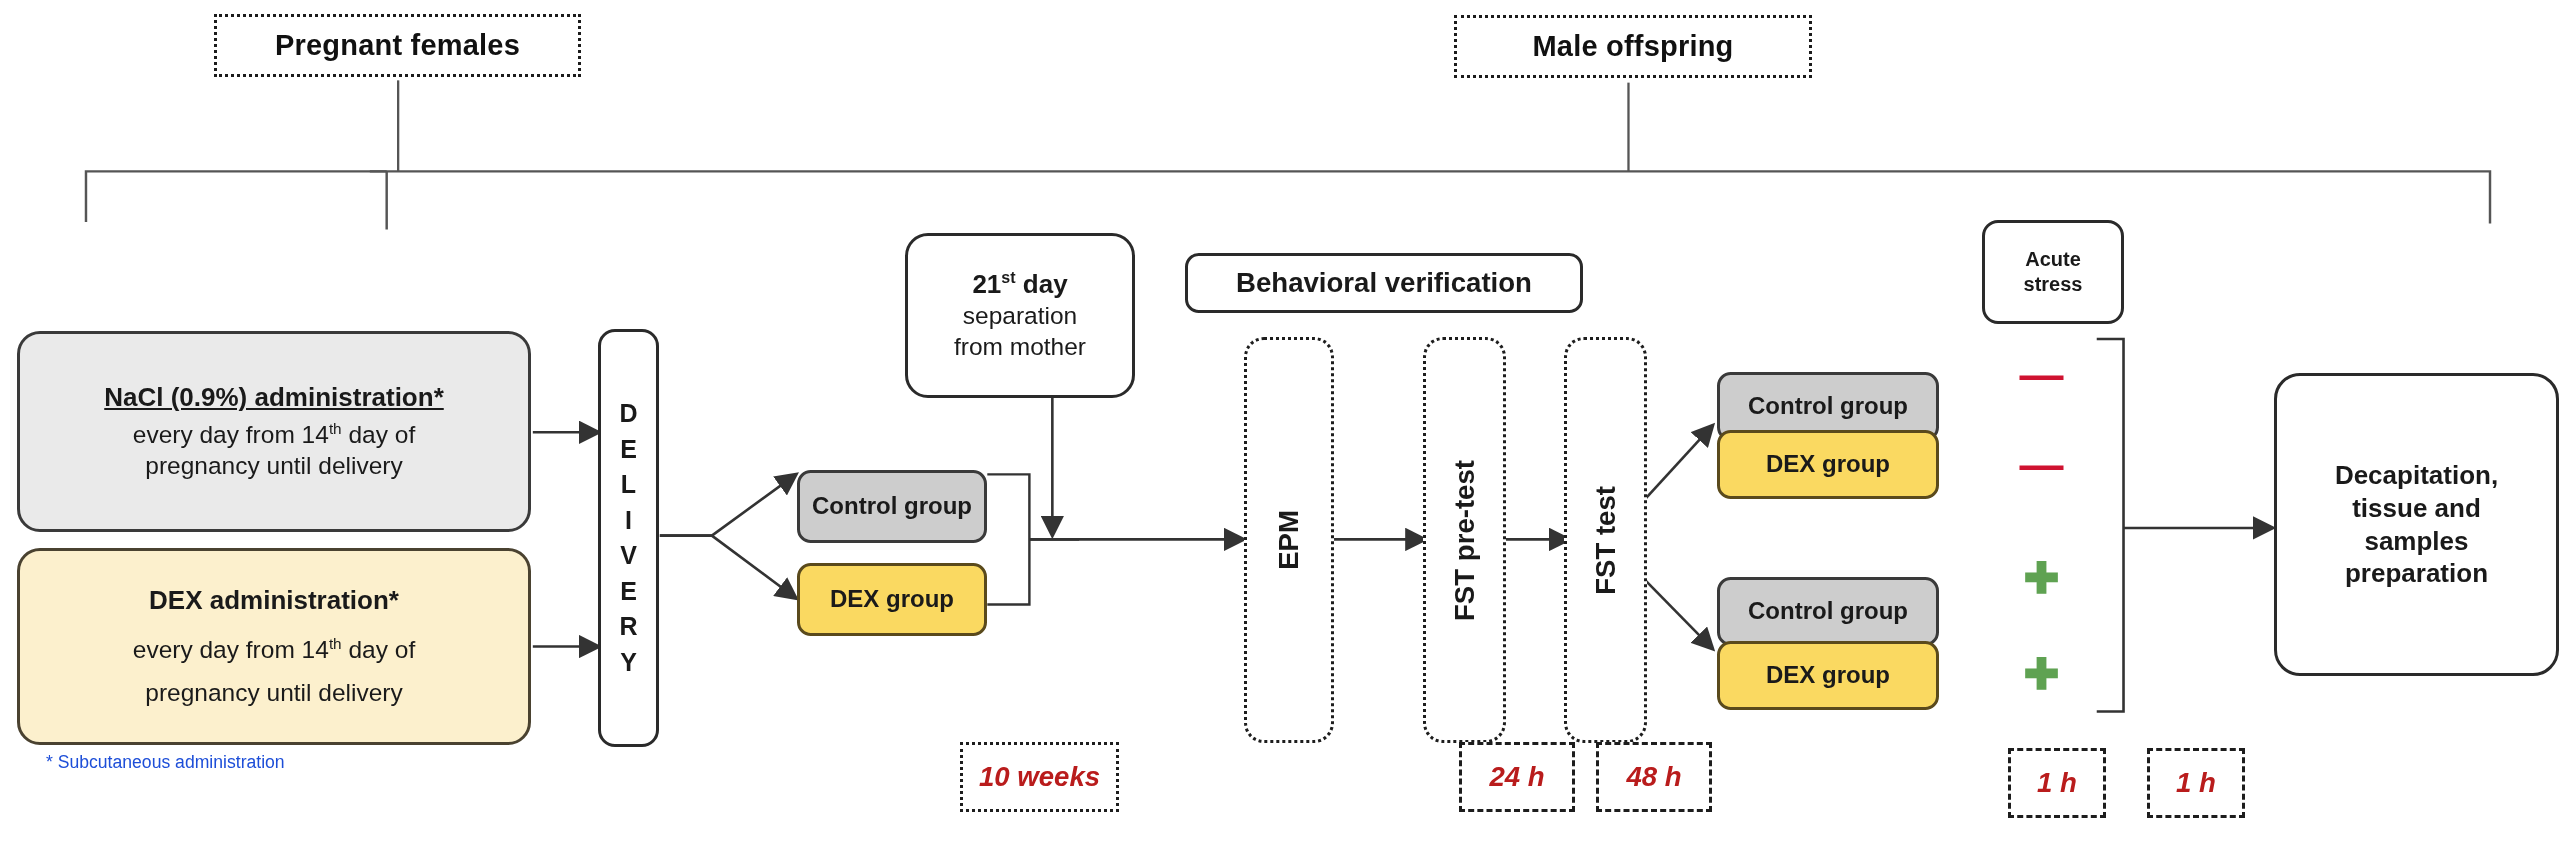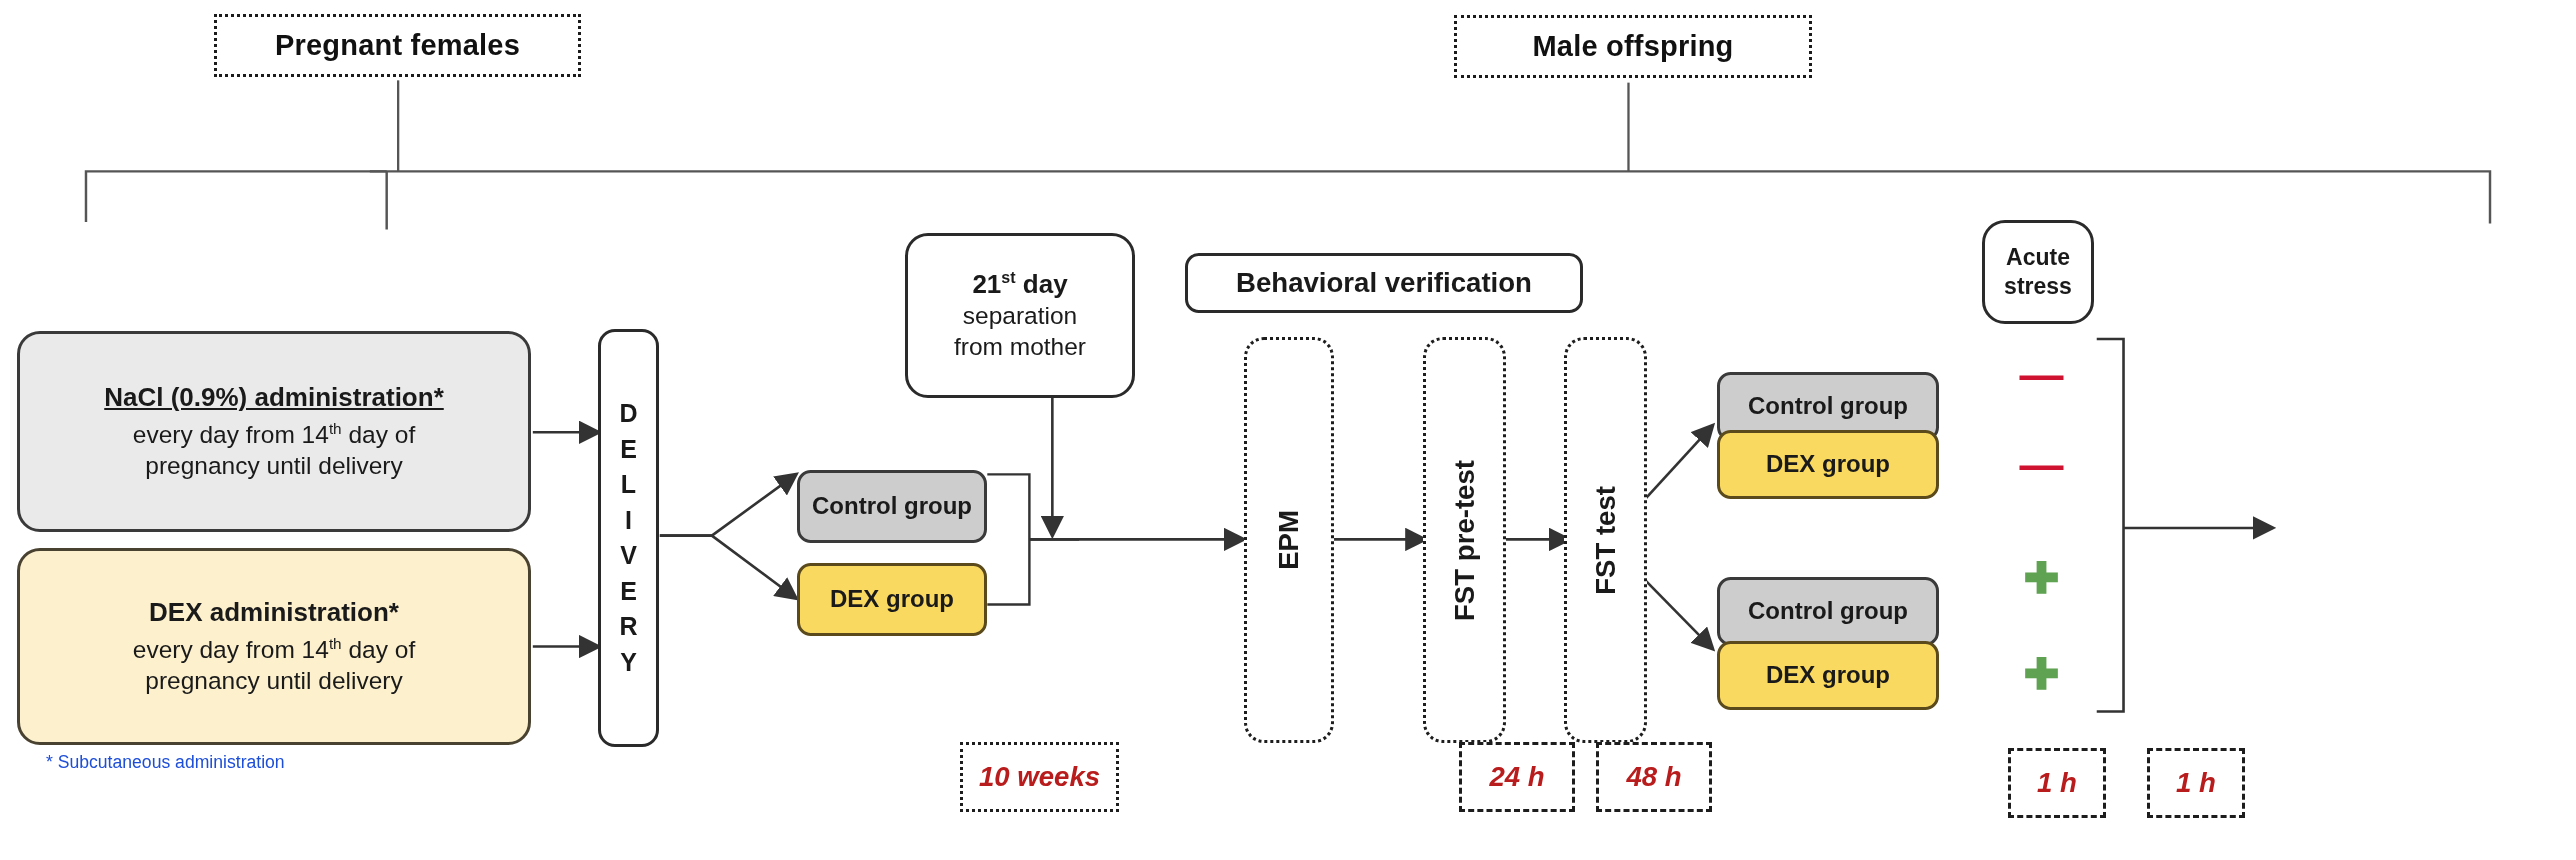--- a/index.html
+++ b/index.html
@@ -177,21 +177,21 @@
   </div>
 
   <div class="abs rbox lgray" style="left:17px;top:331px;width:514px;height:201px;padding:0 13.8px;">
     <div class="hdr" style="font-size:26px;text-decoration:underline;">NaCl (0.9%) administration*</div>
     <div class="sub" style="font-size:24.5px;margin-top:4.6px;">
       <span>every day from 14</span><sup style="font-size:15.3px;">th</sup><span> day of</span>
     </div>
     <div class="sub" style="font-size:24.5px;">pregnancy until delivery</div>
   </div>
 
-  <div class="abs rbox cream" style="left:17px;top:548px;width:514px;height:197px;padding:0 13.8px;">
+  <div class="abs rbox cream" style="left:17px;top:548px;width:514px;height:197px;padding:0 13.8px;gap:12px;">
     <div class="hdr" style="font-size:26px;">DEX administration*</div>
     <div class="sub" style="font-size:24.5px;margin-top:4.6px;">
       <span>every day from 14</span><sup style="font-size:15.3px;">th</sup><span> day of</span>
     </div>
     <div class="sub" style="font-size:24.5px;">pregnancy until delivery</div>
   </div>
 
   <div class="abs footnote" style="left:46px;top:752px;">* Subcutaneous administration</div>
 
   <div class="abs delivery" style="left:598px;top:329px;width:61px;height:418px;font-size:25px;">
@@ -227,21 +227,21 @@
   <div class="abs dbox" style="left:1244px;top:337px;width:90px;height:406px;">
     <span class="vtext" style="font-size:27.6px;">EPM</span>
   </div>
   <div class="abs dbox" style="left:1423px;top:337px;width:83px;height:406px;">
     <span class="vtext" style="font-size:27.6px;">FST pre-test</span>
   </div>
   <div class="abs dbox" style="left:1564px;top:337px;width:83px;height:406px;">
     <span class="vtext" style="font-size:27.6px;">FST test</span>
   </div>
 
-  <div class="abs rbox" style="left:1982px;top:220px;width:112px;height:104px;font-size:23px;font-weight:bold;border-radius:23px;">
+  <div class="abs rbox" style="left:1982px;top:220px;width:142px;height:104px;font-size:20px;font-weight:bold;border-radius:16px;">
     <span>Acute</span>
     <span>stress</span>
   </div>
 
   <div class="abs rbox gray small-r" style="left:1717px;top:340px;width:222px;height:69px;font-size:24px;font-weight:bold;">
     <span>Control group</span>
   </div>
   <div class="abs marker minus" style="left:2020px;top:354px;width:43px;height:41px;font-size:44px;">
     <span>—</span>
   </div>
@@ -260,20 +260,26 @@
     <span>✚</span>
   </div>
 
   <div class="abs rbox yellow small-r" style="left:1717px;top:641px;width:222px;height:69px;font-size:24px;font-weight:bold;">
     <span>DEX group</span>
   </div>
   <div class="abs marker plus" style="left:2020px;top:652px;width:43px;height:44px;font-size:43px;">
     <span>✚</span>
   </div>
 
+  <div class="abs rbox" style="left:2274px;top:373px;width:285px;height:303px;font-size:26px;font-weight:bold;border-radius:26px;">
+    <span>Decapitation,</span>
+    <span>tissue and</span>
+    <span>samples</span>
+    <span>preparation</span>
+  </div>
 
   <div class="abs timechip dotty" style="left:960px;top:742px;width:159px;height:70px;font-size:27.6px;">
     <span>10 weeks</span>
   </div>
   <div class="abs timechip" style="left:1459px;top:742px;width:116px;height:70px;font-size:27.6px;">
     <span>24 h</span>
   </div>
   <div class="abs timechip" style="left:1596px;top:742px;width:116px;height:70px;font-size:27.6px;">
     <span>48 h</span>
   </div>

